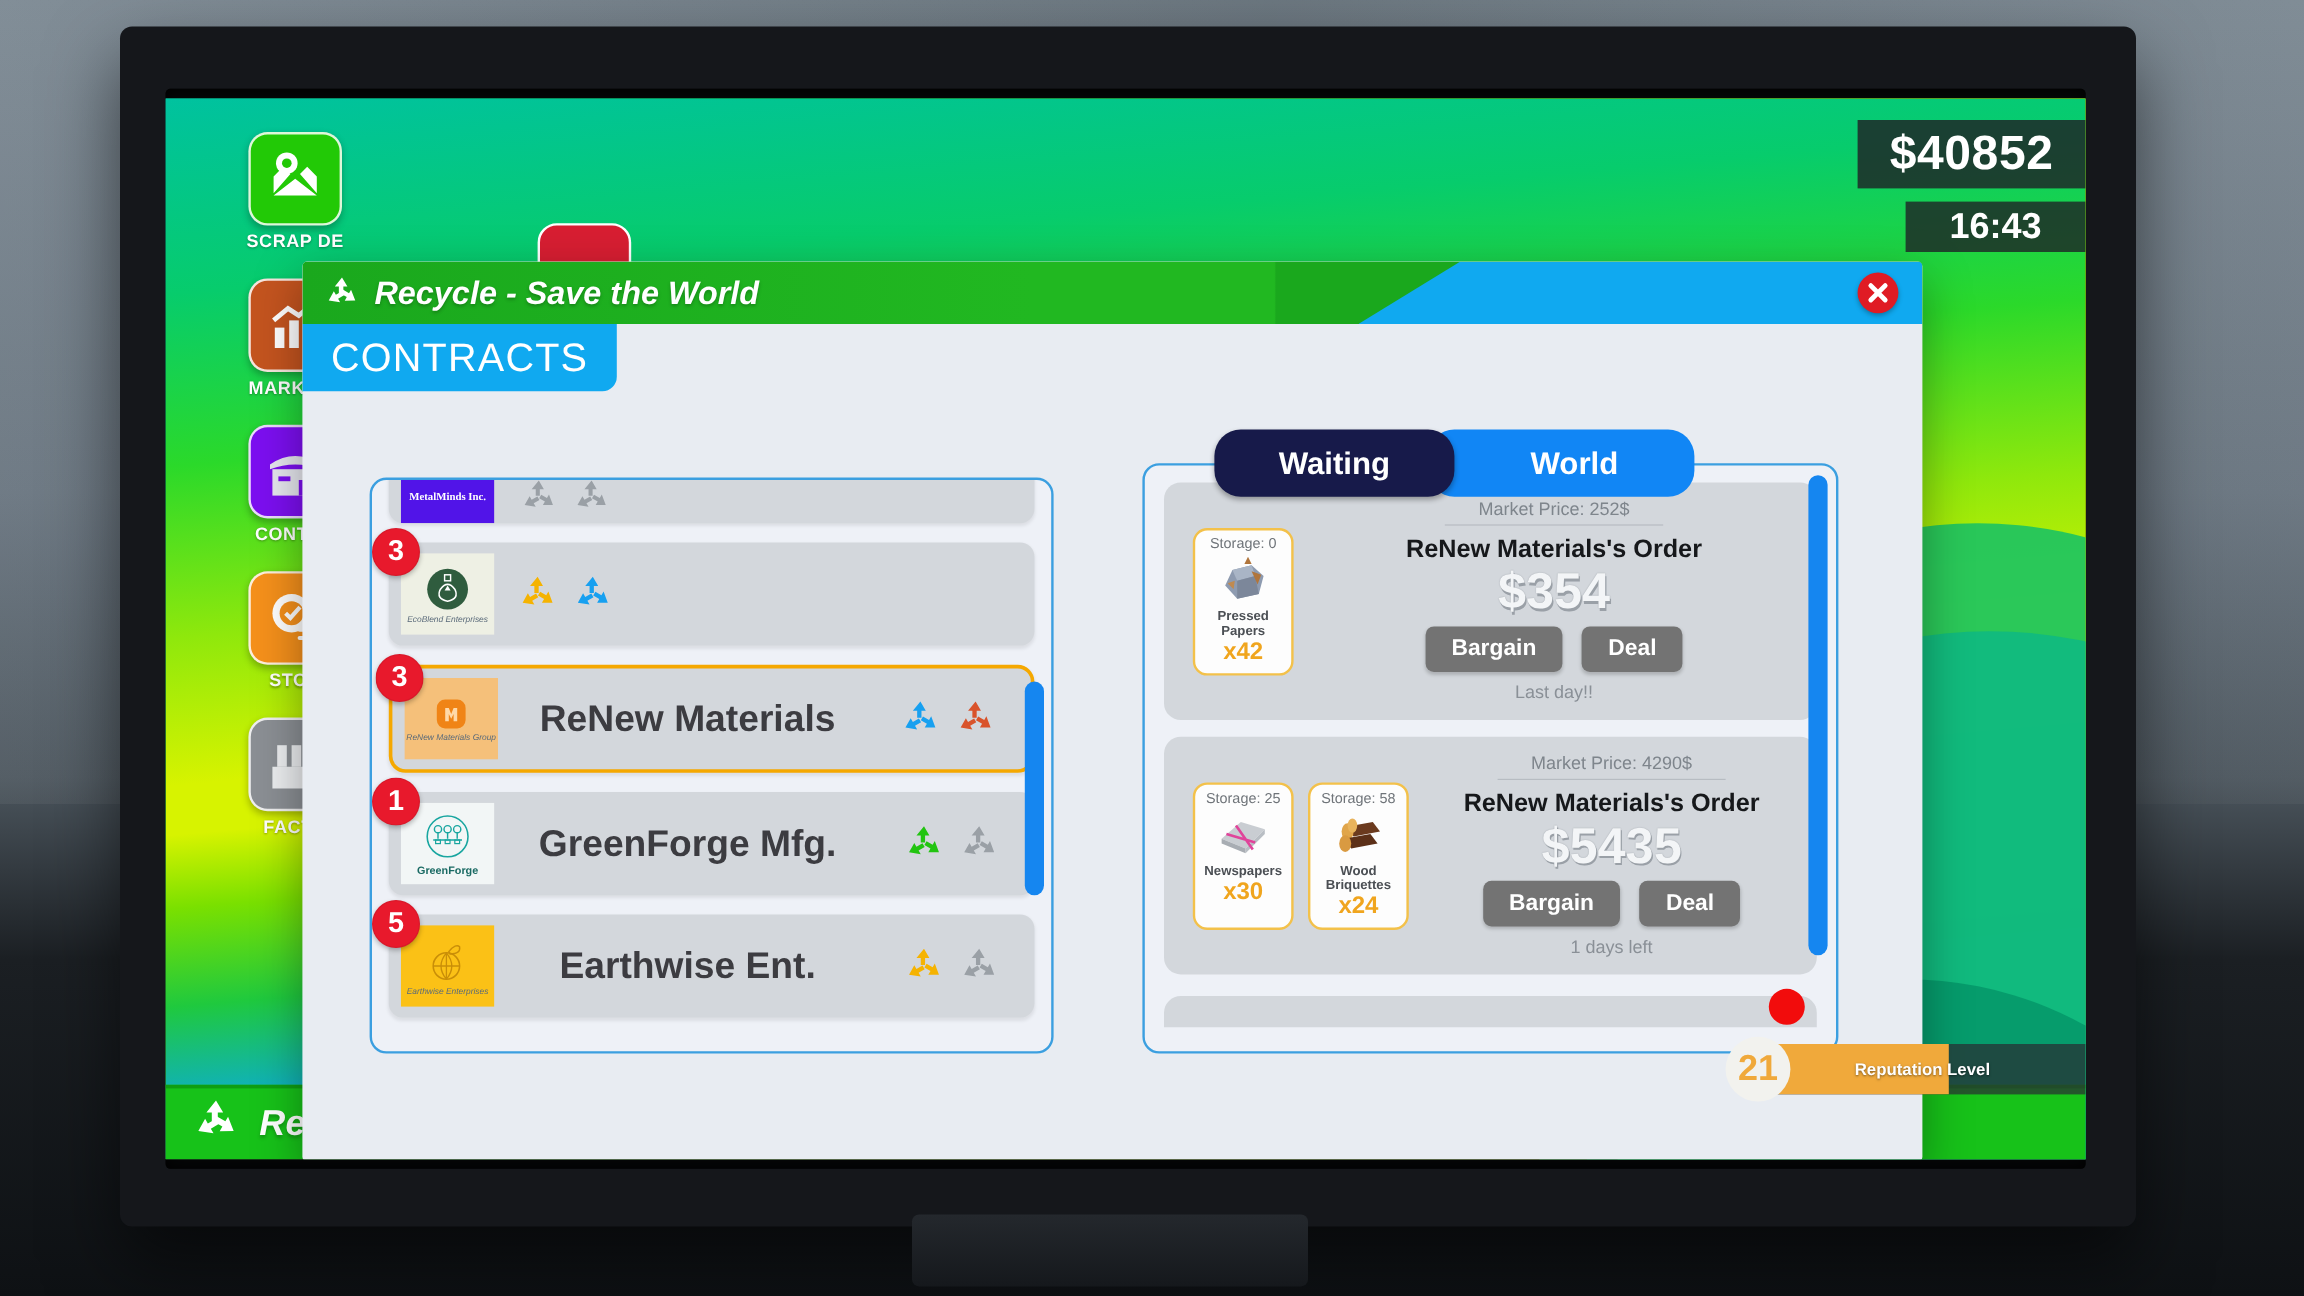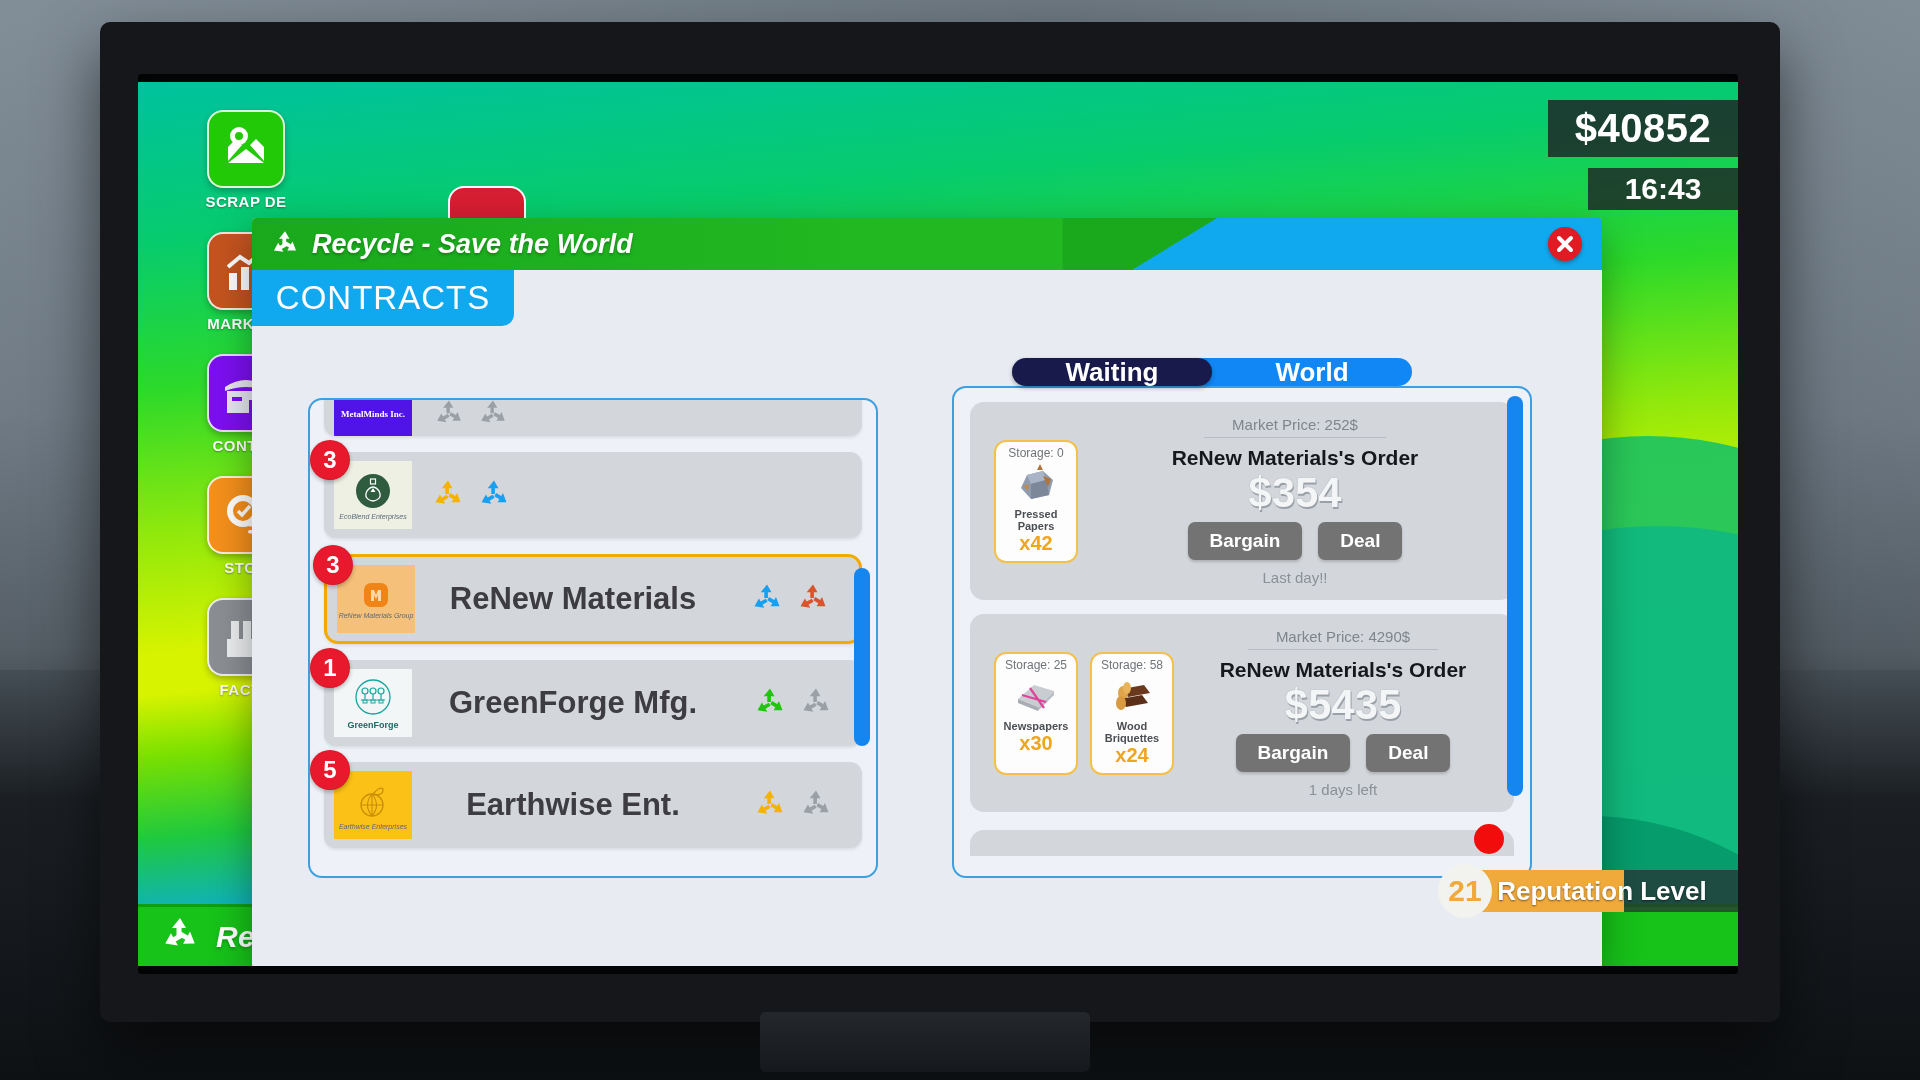--- a/index.html
+++ b/index.html
@@ -101,21 +101,21 @@
   #rep{
     position:absolute;right:0;bottom:54px;width:300px;height:42px;display:flex;align-items:center;
   }
   #rep-bar{
     position:absolute;left:28px;top:0;width:272px;height:42px;background:rgba(40,44,50,.72);
     overflow:hidden;
   }
   #rep-fill{ position:absolute;left:0;top:0;height:100%;width:58%;background:#f0a93b; }
   #rep-label{
     position:absolute;left:0;right:0;top:0;height:100%;display:flex;align-items:center;justify-content:center;
-    color:#fff;font-size:26px;font-weight:600; text-shadow:0 1px 2px rgba(0,0,0,.5);
+    color:#fff;font-size:14px;font-weight:600; text-shadow:0 1px 2px rgba(0,0,0,.5);
   }
   #rep-circle{
     position:absolute;left:0;top:-6px;width:54px;height:54px;border-radius:50%;
     background:#f2f2ee;display:flex;align-items:center;justify-content:center;
     color:#f0a93b;font-size:30px;font-weight:bold; z-index:3;
   }
 
   
   #modal{
     position:absolute;left:114px;top:136px;width:1350px;height:750px;
@@ -194,21 +194,21 @@
   .logo-earth{width:78px;height:68px;background:#fbc116;display:flex;flex-direction:column;align-items:center;justify-content:center;}
   .logo-cap{font-size:7px;color:#5a6a7a;font-style:italic;margin-top:2px;}
   .logo-cap.dark{color:#1a6a63;font-weight:bold;font-size:9px;font-style:normal;}
 
   
   #orders-panel{
     position:absolute;left:700px;top:60px;width:580px;height:492px;
     border:2px solid #3b9fe0;border-radius:14px;background:#eef1f7;overflow:hidden;
   }
   #tabs{
-    position:absolute;left:760px;top:32px;width:400px;height:28px;display:flex;z-index:6;
+    position:absolute;left:760px;top:32px;width:400px;height:56px;display:flex;z-index:6;
   }
   .tab{
     flex:1;display:flex;align-items:center;justify-content:center;
     color:#fff;font-size:26px;font-weight:bold;cursor:pointer;
   }
   .tab.waiting{background:#171a4a;border-radius:22px;box-shadow:0 2px 4px rgba(0,0,0,.3);z-index:2;}
   .tab.taken{background:#1186f5;border-radius:22px;margin-left:-22px;padding-left:22px;}
   .order-card{
     position:relative;margin:14px 16px;background:#d3d7dc;border-radius:14px;
     padding:14px 16px;display:flex;align-items:center;gap:14px;min-height:172px;

